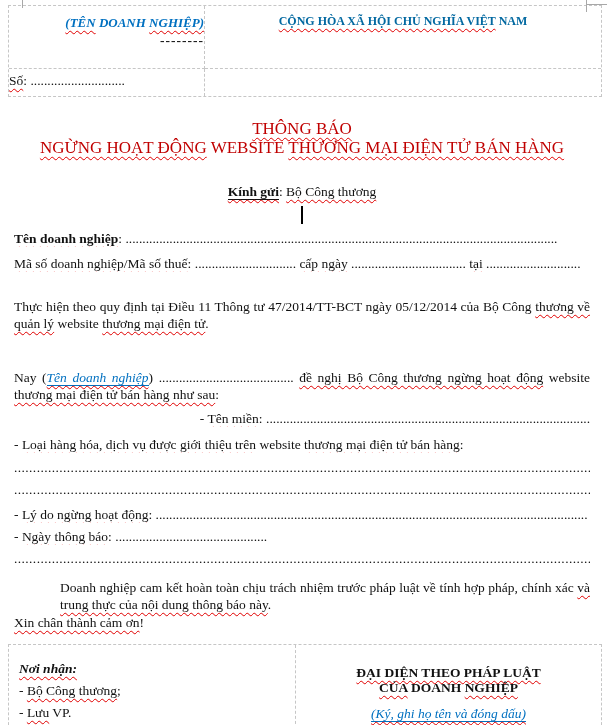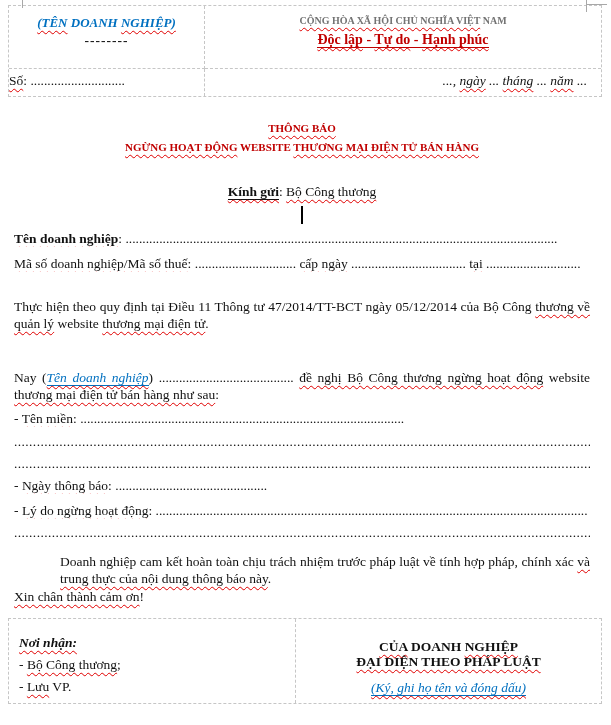--- a/index.html
+++ b/index.html
@@ -30,39 +30,39 @@
   .line{white-space:nowrap;overflow:hidden;line-height:17px;}
   .para{text-align:justify;line-height:17px;}
   .dotline{white-space:nowrap;overflow:hidden;line-height:17px;letter-spacing:.4px;}
   
   .t1{
     display:grid;grid-template-columns:196px 1fr;
     width:592px;margin-left:-6px;
     border:1px dashed #c6c6c6;
   }
   .t1 .cell{box-sizing:border-box;}
-  .c-company{border-right:1px dashed #c6c6c6;border-bottom:1px dashed #c6c6c6;height:63px;padding-top:9px;text-align:center;}
+  .c-company{border-right:1px dashed #c6c6c6;border-bottom:1px dashed #c6c6c6;height:63px;padding-top:9px;text-align:right;}
   .c-national{border-bottom:1px dashed #c6c6c6;height:63px;padding-top:6px;text-align:center;}
   .c-number{border-right:1px dashed #c6c6c6;height:27px;text-align:left;padding-top:4px;}
   .c-date{height:27px;text-align:right;padding:4px 14px 0 0;font-style:italic;}
   .company-name{font-size:13px;font-weight:bold;font-style:italic;color:#0070C0;}
   .dashes{font-weight:bold;letter-spacing:1px;line-height:20px;}
-  .nat1{font-size:10px;font-weight:bold;color:#737373;line-height:18px;}
+  .nat1{font-size:12px;font-weight:bold;color:#0369a1;line-height:18px;}
   .nat2{font-size:14px;font-weight:bold;color:#C00000;line-height:19px;}
   
-  .title{margin-top:22px;text-align:center;color:#C00000;font-weight:bold;font-size:11px;line-height:19px;}
+  .title{margin-top:22px;text-align:center;color:#C00000;font-weight:normal;font-size:17px;line-height:19px;}
   .greeting{margin-top:26px;text-align:center;line-height:17px;}
   .caret-row{height:22px;text-align:center;margin-top:4px;}
   .caret{display:inline-block;width:2.5px;height:18px;background:#000;margin-top:2px;}
   
   .f-name{margin-top:4px;}
   .f-tax{margin-top:8px;}
   .p-legal{margin-top:26px;}
   .p-request{margin-top:37px;}
-  .f-domain{margin-top:7px;}
+  .f-domain{margin-top:7px;text-align:right;}
   .f-goods{margin-top:9px;}
   .dl1{margin-top:6px;}
   .dl2{margin-top:5px;}
   .f-ngay{margin-top:5px;}
   .f-lydo{margin-top:8px;}
   .dl3{margin-top:5px;}
   .p-commit{margin-top:12px;margin-left:46px;}
   .p-thanks{margin-top:1px;line-height:17px;}
   
   .t2{
@@ -92,24 +92,22 @@
   <div class="mark mark-right-v"></div>
   <div class="mark mark-right-h"></div>
 
   <div class="t1">
     <div class="cell c-company">
       <div class="company-name"><span class="wavy">(TÊN</span><span> DOANH </span><span class="wavy">NGHIỆP)</span></div>
       <div class="dashes">--------</div>
     </div>
     <div class="cell c-national">
       <div class="nat1"><span class="wavy">CỘNG HÒA XÃ HỘI CHỦ NGHĨA VIỆT</span><span> NAM</span></div>
-      <div class="nat2"><span class="u2"><span class="wavy">Độc lập</span><span> - </span><span class="wavy">Tự do</span><span> - </span><span class="wavy">Hạnh phúc</span></span></div>
     </div>
     <div class="cell c-number"><span class="wavy">Số</span><span>: </span><span>............................</span></div>
-    <div class="cell c-date"><span>..., </span><span class="wavy">ngày</span><span> ... </span><span class="wavy">tháng</span><span> ... </span><span class="wavy">năm</span><span> ...</span></div>
   </div>
 
   <div class="title">
     <div><span class="wavy">THÔNG BÁO</span></div>
     <div><span class="wavy">NGỪNG HOẠT ĐỘNG</span><span> WEBSITE </span><span class="wavy">THƯƠNG MẠI ĐIỆN TỬ BÁN HÀNG</span></div>
   </div>
 
   <div class="greeting"><span class="b u2 wavy">Kính gửi</span><span>: </span><span class="wavy">Bộ Công thương</span></div>
 
   <div class="caret-row">
@@ -117,38 +115,39 @@
   </div>
 
   <div class="line f-name"><span class="b wavy">Tên doanh nghiệp</span><span>: </span><span>................................................................................................................................</span></div>
   <div class="line f-tax"><span class="wavy">Mã số doanh nghiệp/Mã số thuế</span><span>: </span><span>..............................</span><span> </span><span class="wavy">cấp ngày</span><span> </span><span>..................................</span><span> </span><span class="wavy">tại</span><span> </span><span>............................</span></div>
 
   <div class="para p-legal"><span>Thực hiện theo quy định tại Điều 11 Thông tư 47/2014/TT-BCT ngày 05/12/2014 của Bộ Công </span><span class="wavy">thương về quản lý</span><span> website </span><span class="wavy">thương mại điện tử</span><span>.</span></div>
 
   <div class="para p-request"><span>Nay (</span><span class="blue i u2 wavy">Tên doanh nghiệp</span><span>) </span><span>........................................</span><span> </span><span class="wavy">đề nghị Bộ Công thương ngừng hoạt động</span><span> website </span><span class="wavy">thương mại điện tử bán hàng như sau</span><span>:</span></div>
 
   <div class="line f-domain"><span>- </span><span class="wavy">Tên miền</span><span>: </span><span>................................................................................................</span></div>
+  <div class="line f-goods"><span>- </span><span class="wavy">Loại hàng hóa, dịch vụ được giới thiệu trên</span><span> website </span><span class="wavy">thương mại điện tử bán hàng</span><span>:</span></div>
 
   <div class="dotline dl1">....................................................................................................................................................................................</div>
   <div class="dotline dl2">....................................................................................................................................................................................</div>
 
+  <div class="line f-lydo"><span>- </span><span class="wavy">Lý do ngừng hoạt động</span><span>: </span><span>................................................................................................................................</span></div>
   <div class="line f-ngay"><span>- </span><span class="wavy">Ngày thông báo</span><span>: </span><span>.............................................</span></div>
-  <div class="line f-lydo"><span>- </span><span class="wavy">Lý do ngừng hoạt động</span><span>: </span><span>................................................................................................................................</span></div>
 
   <div class="dotline dl3">....................................................................................................................................................................................</div>
 
   <div class="para p-commit"><span>Doanh nghiệp cam kết hoàn toàn chịu trách nhiệm trước pháp luật về tính hợp pháp, chính xác </span><span class="wavy">và trung thực của nội dung thông báo này</span><span>.</span></div>
   <div class="p-thanks"><span class="wavy">Xin chân thành cảm ơn</span><span>!</span></div>
 
   <div class="t2">
     <div class="c-recip">
       <div class="recip-title"><span class="b i wavy">Nơi nhận:</span></div>
       <div class="recip-line"><span>- </span><span class="wavy">Bộ Công thương</span><span>;</span></div>
       <div class="recip-line"><span>- </span><span class="wavy">Lưu</span><span> VP.</span></div>
     </div>
     <div class="c-sign">
+      <div class="rep"><span class="wavy">ĐẠI DIỆN THEO PHÁP LUẬT</span></div>
       <div class="rep"><span class="wavy">CỦA</span><span> DOANH </span><span class="wavy">NGHIỆP</span></div>
-      <div class="rep"><span class="wavy">ĐẠI DIỆN THEO PHÁP LUẬT</span></div>
       <div class="sign-line"><span class="blue i u2 wavy">(Ký, ghi họ tên và đóng dấu)</span></div>
     </div>
   </div>
 
 </div>
 
 </body></html>

